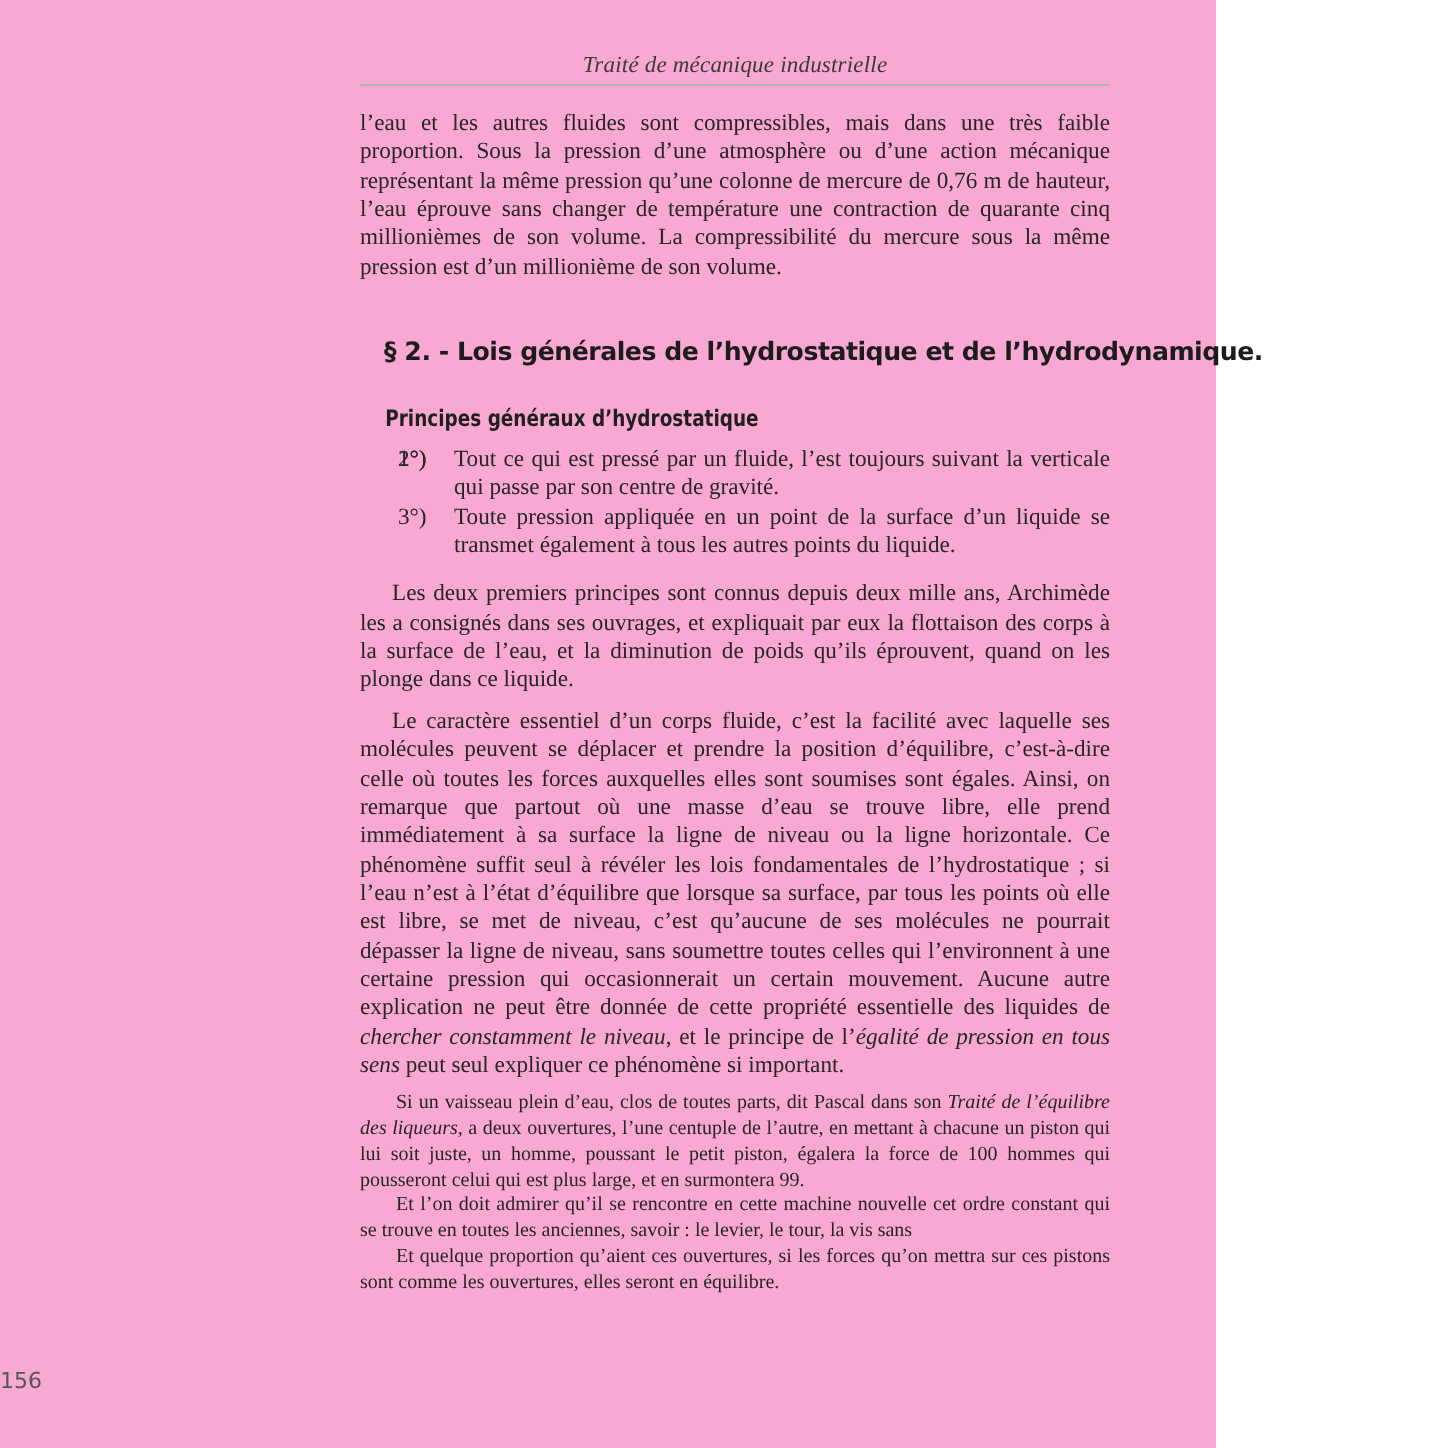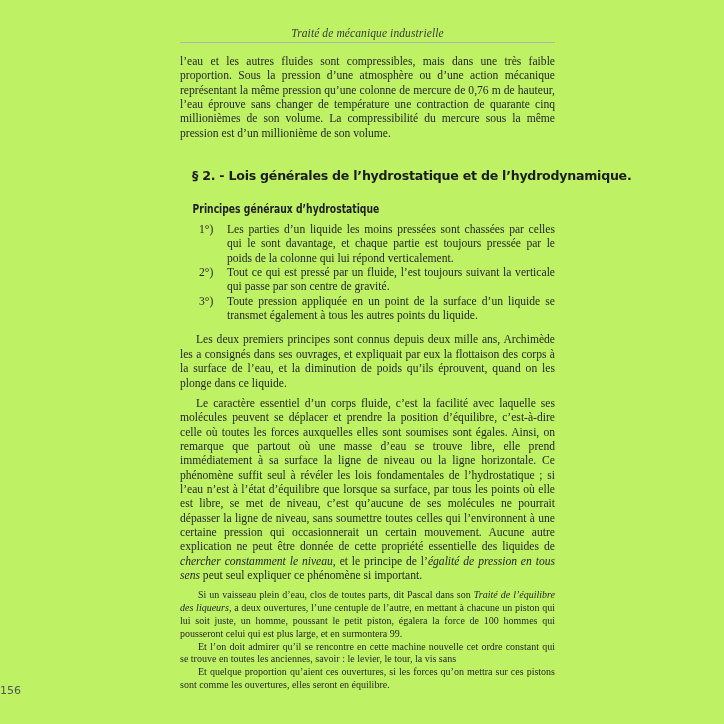--- a/index.html
+++ b/index.html
@@ -10,23 +10,23 @@
   body {
     width: 724px;
     height: 724px;
     overflow: hidden;
     font-family: "Liberation Serif", serif;
     color: #2b2b2b;
   }
 
   .page {
     position: relative;
-    width: 724px;
+    width: 608px;
     height: 724px;
-    background: #bef264;
+    background: #f9a8d4;
   }
 
   
   .header {
     position: absolute;
     left: 180px;
     top: 26px;
     width: 375px;
     text-align: center;
   }
@@ -167,21 +167,20 @@
     <div class="gap-sm"></div>
 
     <h3 class="sub-heading">Principes généraux d’hydrostatique</h3>
 
     <div class="gap-sm"></div>
 
 
     <ul class="principles">
       <li>
         <span class="marker">1°)</span>
-        <span>Les parties d’un liquide les moins pressées sont chassées par celles qui le sont davantage, et chaque partie est toujours pressée par le poids de la colonne qui lui répond verticalement.</span>
       </li>
       <li>
         <span class="marker">2°)</span>
         <span>Tout ce qui est pressé par un fluide, l’est toujours suivant la verticale qui passe par son centre de gravité.</span>
       </li>
       <li>
         <span class="marker">3°)</span>
         <span>Toute pression appliquée en un point de la surface d’un liquide se transmet également à tous les autres points du liquide.</span>
       </li>
     </ul>

